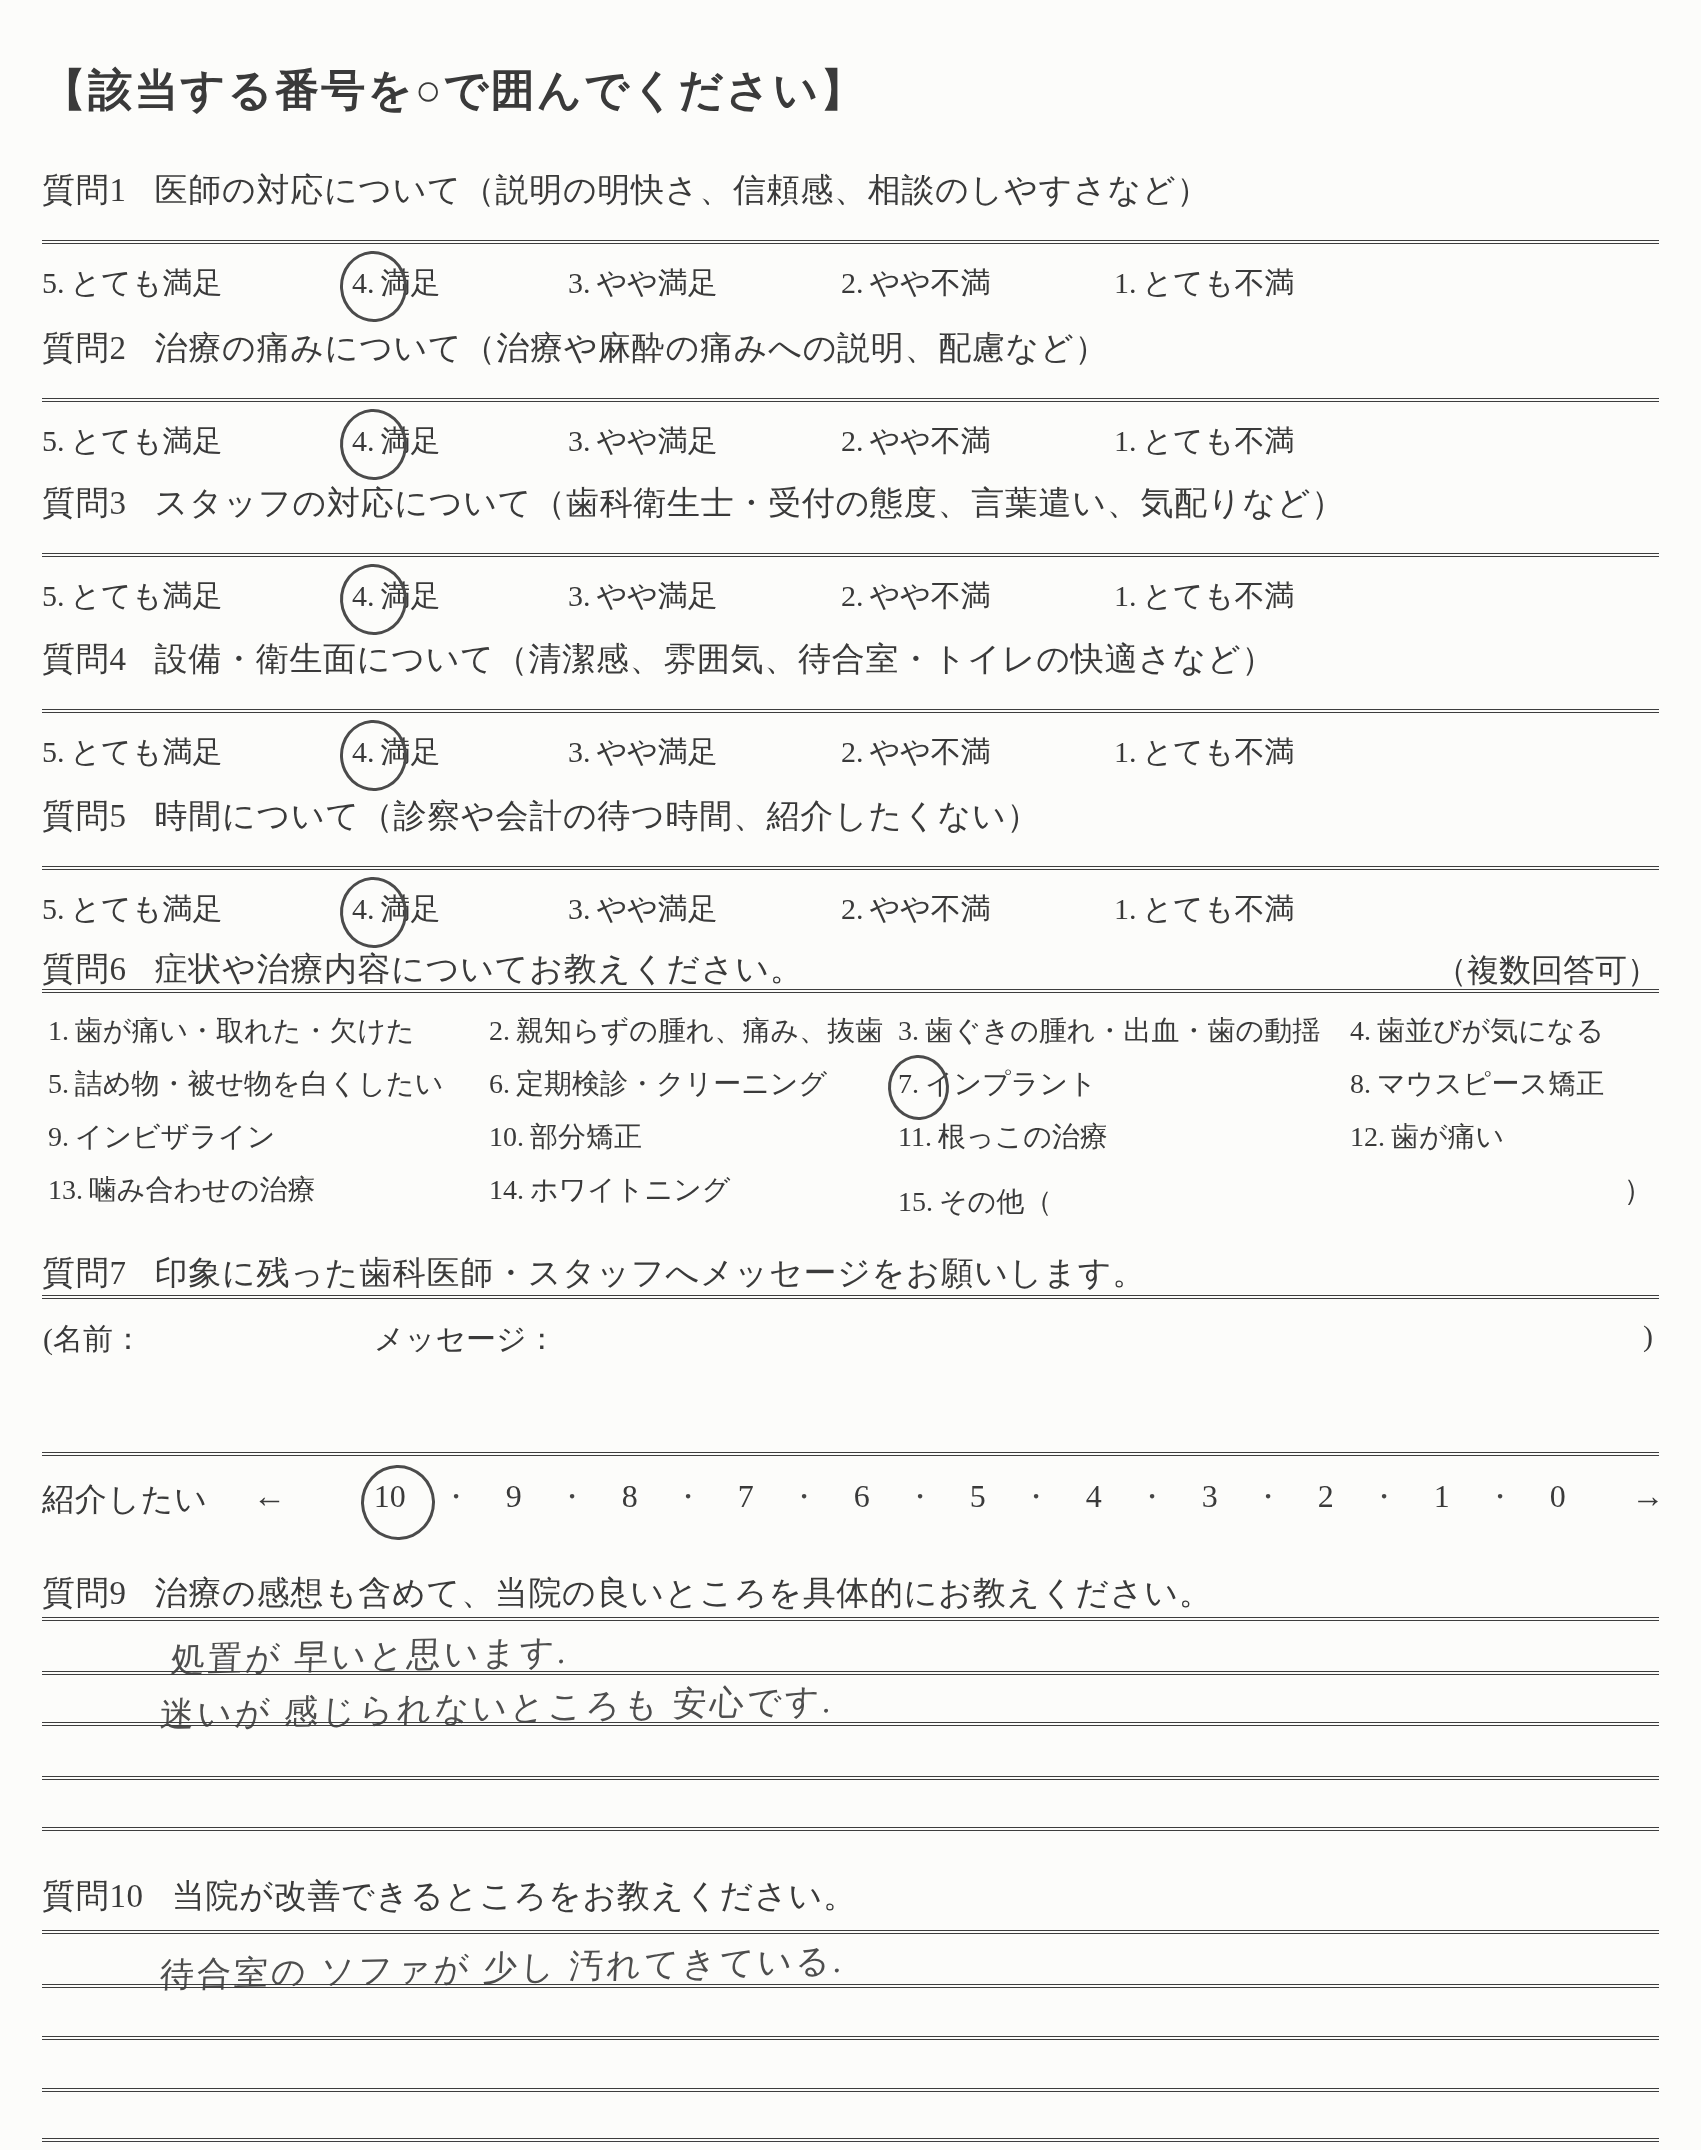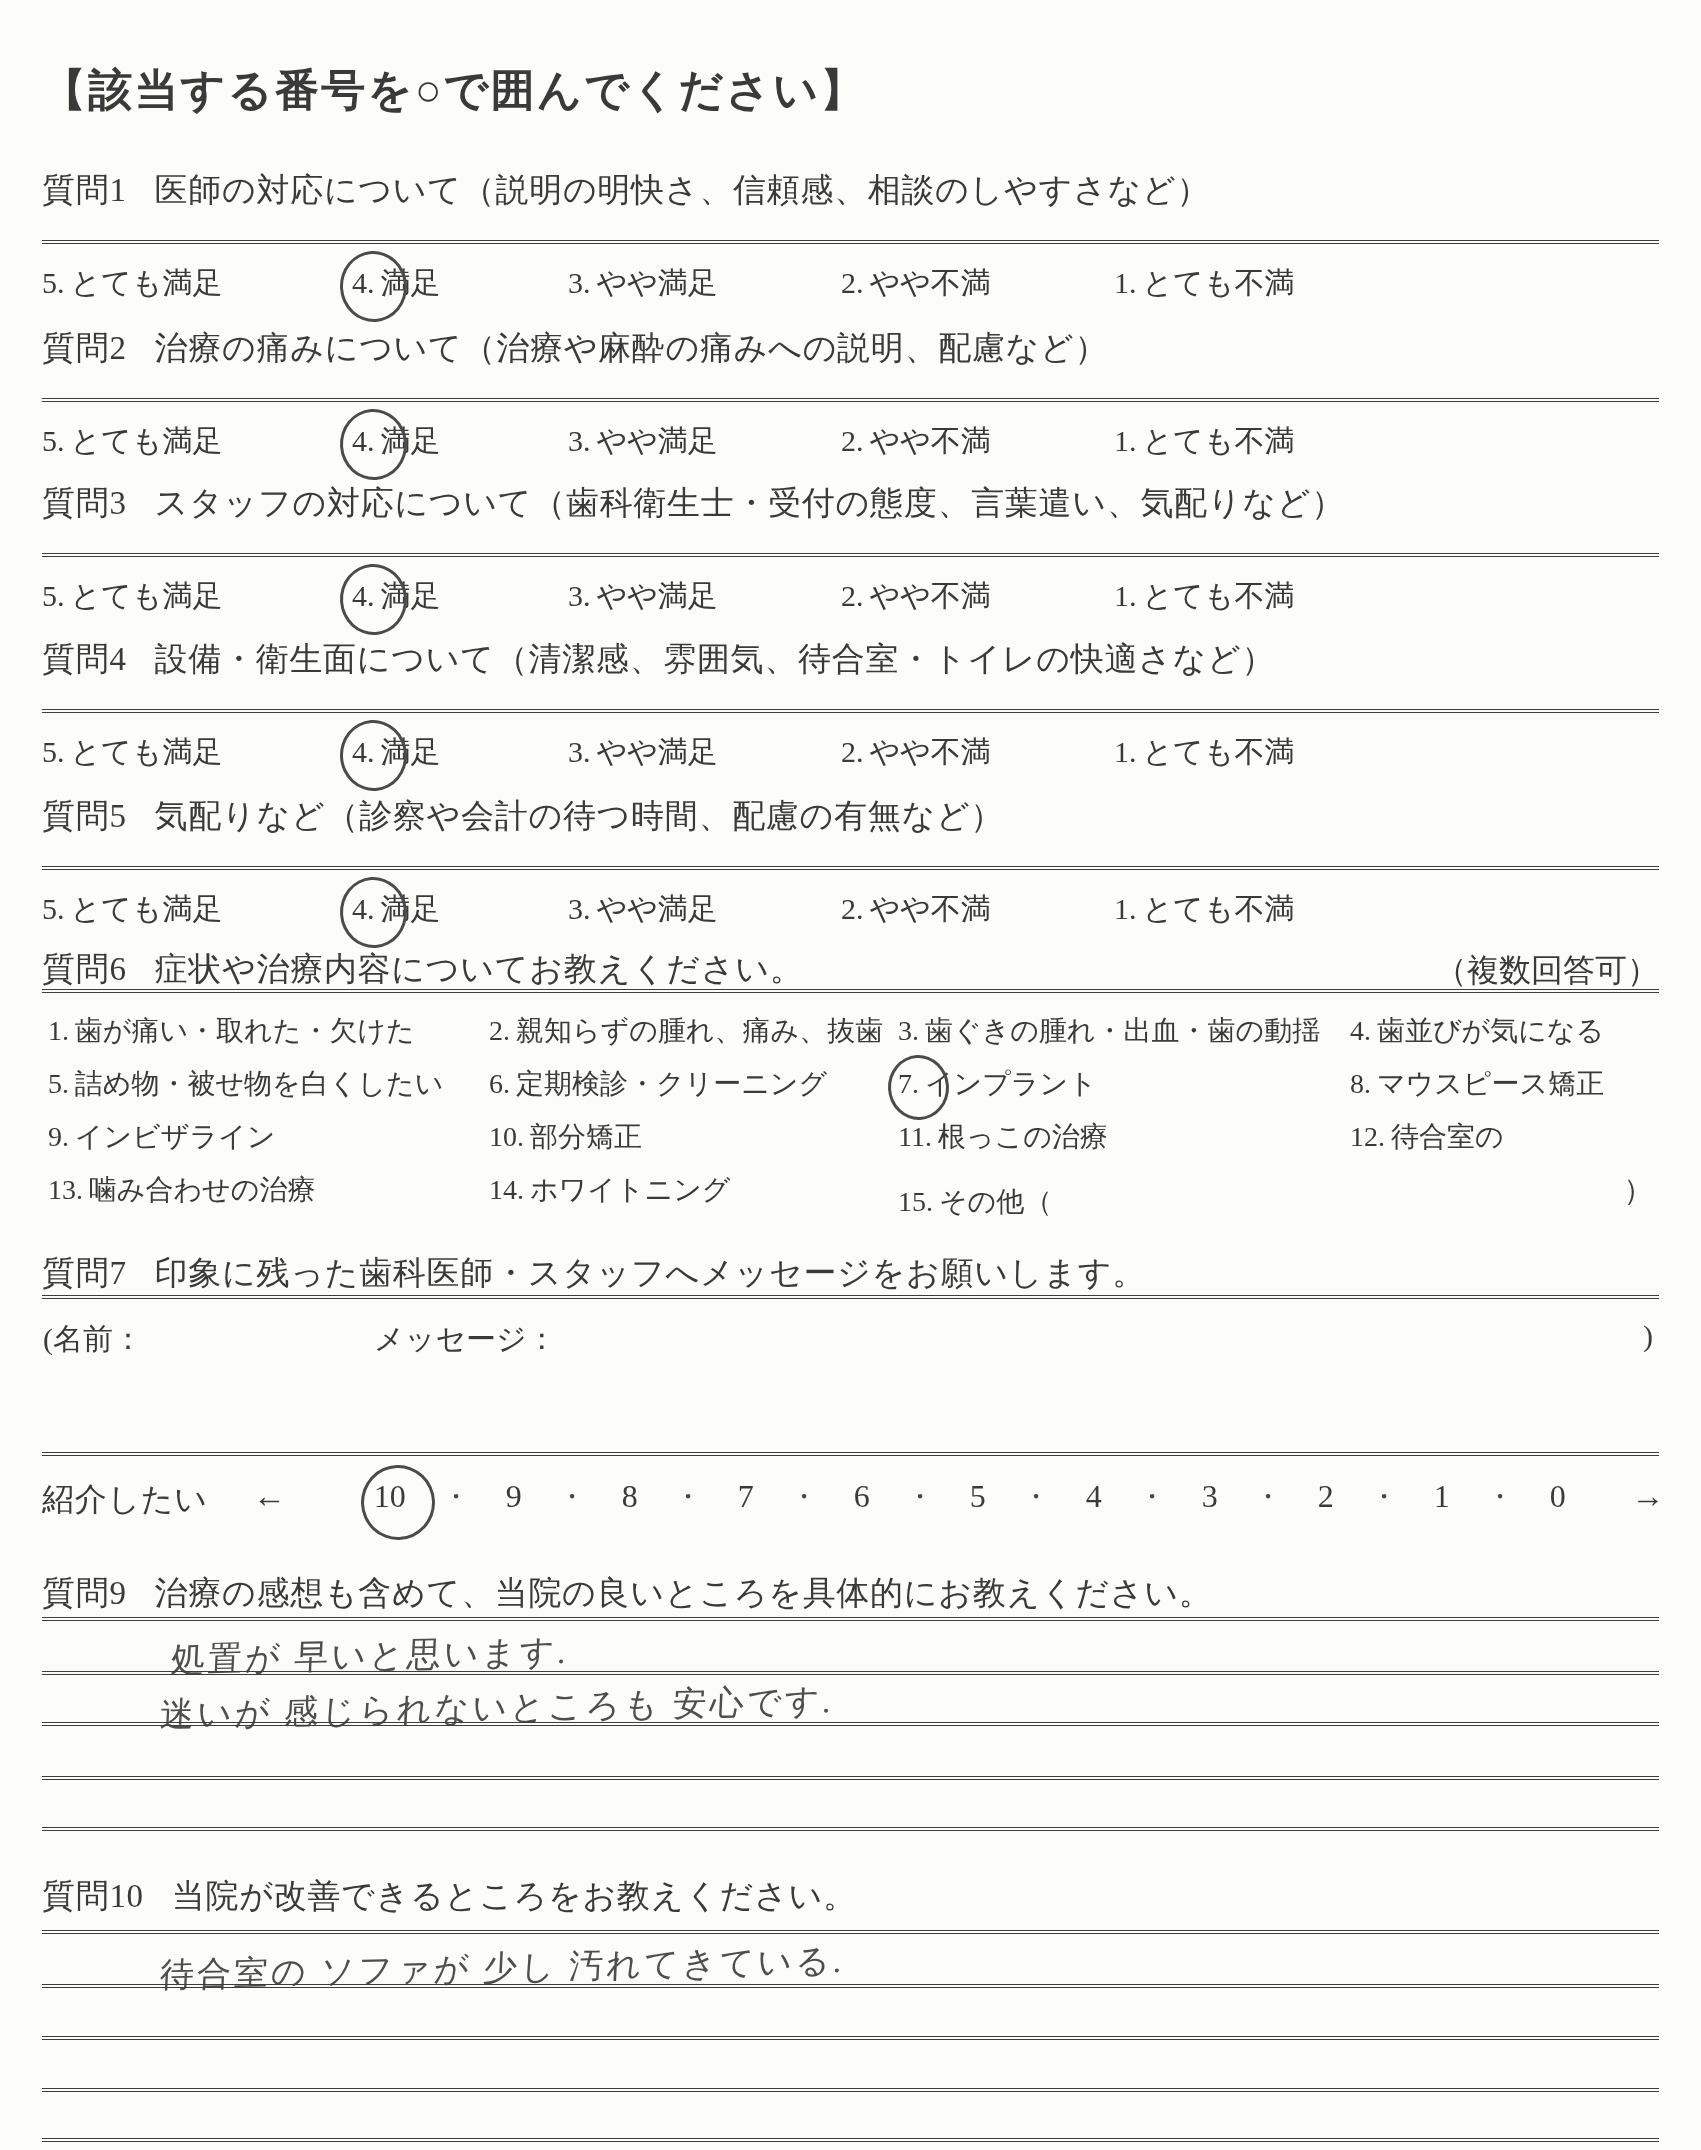--- a/index.html
+++ b/index.html
@@ -134,21 +134,21 @@
       <span class="opt" style="left:0px;"><span class="num">5.</span><span>とても満足</span></span>
       <span class="opt" style="left:310px;"><span class="numwrap"><span class="hw-circle c-rating"></span><span class="num">4.</span></span><span>満足</span></span>
       <span class="opt" style="left:526px;"><span class="num">3.</span><span>やや満足</span></span>
       <span class="opt" style="left:799px;"><span class="num">2.</span><span>やや不満</span></span>
       <span class="opt" style="left:1072px;"><span class="num">1.</span><span>とても不満</span></span>
     </div>
   </div>
 
   <div class="abs qsec" style="top:794px;height:155px;">
     <div class="qhead">
-      <span class="qlabel">質問5</span><span>気配りなど（診察や会計の待つ時間、配慮の有無など）</span>
+      <span class="qlabel">質問5</span><span>時間について（診察や会計の待つ時間、紹介したくない）</span>
     </div>
     <div class="rule" style="top:72px;"></div>
     <div class="optrow">
       <span class="opt" style="left:0px;"><span class="num">5.</span><span>とても満足</span></span>
       <span class="opt" style="left:310px;"><span class="numwrap"><span class="hw-circle c-rating"></span><span class="num">4.</span></span><span>満足</span></span>
       <span class="opt" style="left:526px;"><span class="num">3.</span><span>やや満足</span></span>
       <span class="opt" style="left:799px;"><span class="num">2.</span><span>やや不満</span></span>
       <span class="opt" style="left:1072px;"><span class="num">1.</span><span>とても不満</span></span>
     </div>
   </div>
@@ -166,21 +166,21 @@
     <span class="q6-item" style="left:1308px;top:65px;"><span class="num">4.</span><span>歯並びが気になる</span></span>
 
     <span class="q6-item" style="left:5.9px;top:118px;"><span class="num">5.</span><span>詰め物・被せ物を白くしたい</span></span>
     <span class="q6-item" style="left:447px;top:118px;"><span class="num">6.</span><span>定期検診・クリーニング</span></span>
     <span class="q6-item" style="left:856px;top:118px;"><span class="numwrap"><span class="hw-circle c-q6"></span><span class="num">7.</span></span><span>インプラント</span></span>
     <span class="q6-item" style="left:1308px;top:118px;"><span class="num">8.</span><span>マウスピース矯正</span></span>
 
     <span class="q6-item" style="left:5.9px;top:171px;"><span class="num">9.</span><span>インビザライン</span></span>
     <span class="q6-item" style="left:447px;top:171px;"><span class="num">10.</span><span>部分矯正</span></span>
     <span class="q6-item" style="left:856px;top:171px;"><span class="num">11.</span><span>根っこの治療</span></span>
-    <span class="q6-item" style="left:1308px;top:171px;"><span class="num">12.</span><span>待合室の</span></span>
+    <span class="q6-item" style="left:1308px;top:171px;"><span class="num">12.</span><span>歯が痛い</span></span>
 
     <span class="q6-item" style="left:5.9px;top:224px;"><span class="num">13.</span><span>噛み合わせの治療</span></span>
     <span class="q6-item" style="left:447px;top:224px;"><span class="num">14.</span><span>ホワイトニング</span></span>
     <span class="q6-item" style="left:856px;top:236px;"><span class="num">15.</span><span>その他（</span></span>
     <span class="q6-close" style="top:224px;">）</span>
   </div>
 
   <div class="abs qsec" style="top:1251px;height:126px;">
     <div class="qhead">
       <span class="qlabel">質問7</span><span>印象に残った歯科医師・スタッフへメッセージをお願いします。</span>

